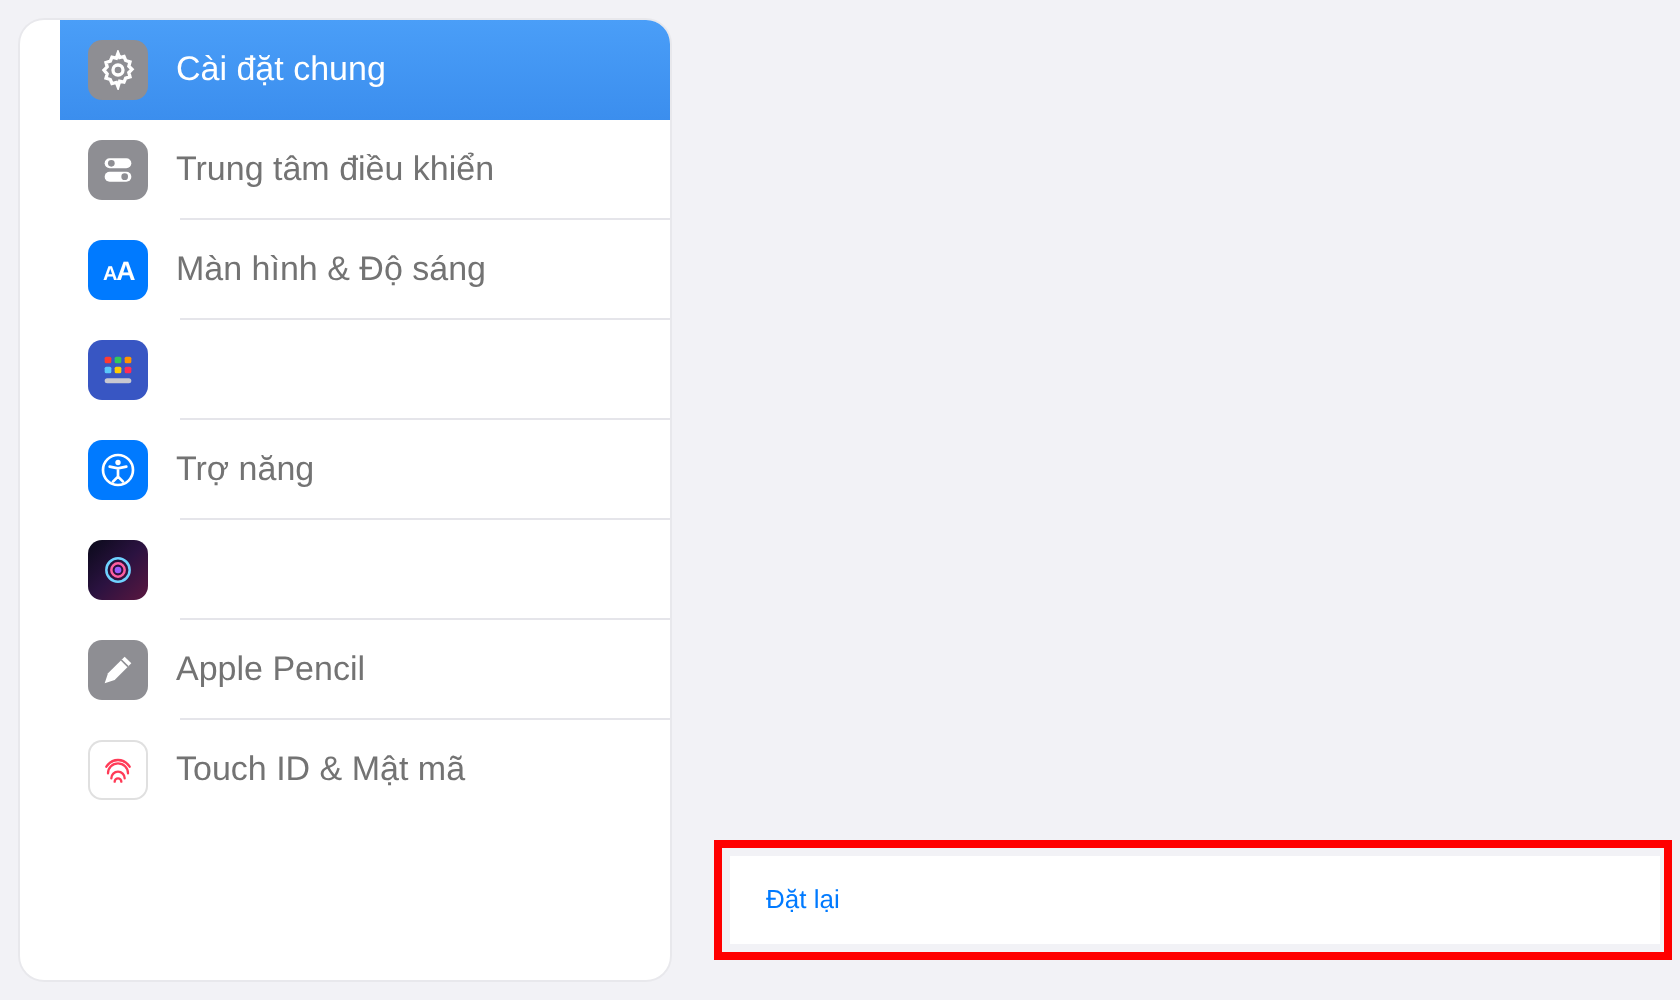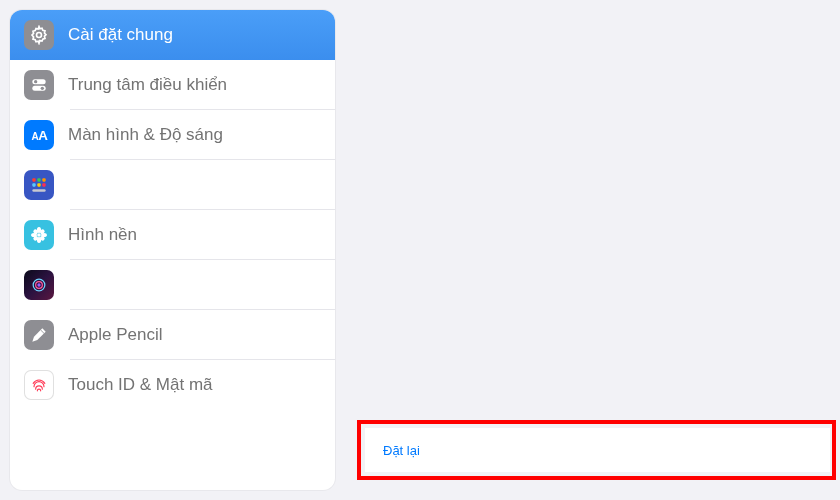--- a/index.html
+++ b/index.html
@@ -25,20 +25,21 @@
     box-shadow: 0 0 0 1px rgba(0,0,0,0.04);
     display: flex;
     flex-direction: column;
   }
   .sidebar-item {
     display: flex;
     align-items: center;
     padding: 10px 14px;
     cursor: pointer;
     position: relative;
+    margin-left: 20px;
   }
   .sidebar-item.selected {
     background: #3b82f6;
     background: linear-gradient(#4a9ef8,#3b8eee);
   }
   .sidebar-item:not(.selected)::after {
     content: "";
     position: absolute;
     left: 60px;
     right: 0;
@@ -151,37 +152,31 @@
           <rect x="10" y="4" width="4" height="4" rx="1" fill="#34c759"></rect>
           <rect x="16" y="4" width="4" height="4" rx="1" fill="#ff9500"></rect>
           <rect x="4" y="10" width="4" height="4" rx="1" fill="#5ac8fa"></rect>
           <rect x="10" y="10" width="4" height="4" rx="1" fill="#ffcc00"></rect>
           <rect x="16" y="10" width="4" height="4" rx="1" fill="#ff2d55"></rect>
           <rect x="4" y="17" width="16" height="3" rx="1.5" fill="#c8c8d0"></rect>
         </svg>
       </span>
     </div>
 
-
-    <div class="sidebar-item">
-      <span class="icon ic-wallpaper">
-        <svg viewBox="0 0 24 24" fill="#fff">
-          <circle cx="12" cy="12" r="2.2" fill="#fff"></circle>
-          <ellipse cx="12" cy="6" rx="2.5" ry="3.5"></ellipse>
-          <ellipse cx="12" cy="18" rx="2.5" ry="3.5"></ellipse>
-          <ellipse cx="6" cy="12" rx="3.5" ry="2.5"></ellipse>
-          <ellipse cx="18" cy="12" rx="3.5" ry="2.5"></ellipse>
-          <ellipse cx="8" cy="8" rx="2.5" ry="3" transform="rotate(-45 8 8)"></ellipse>
-          <ellipse cx="16" cy="8" rx="2.5" ry="3" transform="rotate(45 16 8)"></ellipse>
-          <ellipse cx="8" cy="16" rx="2.5" ry="3" transform="rotate(45 8 16)"></ellipse>
-          <ellipse cx="16" cy="16" rx="2.5" ry="3" transform="rotate(-45 16 16)"></ellipse>
-        </svg>
-      </span>
-      <span class="label">Hình nền</span>
-    </div>
+    <div class="sidebar-item">
+      <span class="icon ic-access">
+        <svg viewBox="0 0 24 24" fill="none" stroke="#fff" stroke-width="1.6">
+          <circle cx="12" cy="12" r="9"></circle>
+          <circle cx="12" cy="7.5" r="1.6" fill="#fff" stroke="none"></circle>
+          <path d="M7 10l5 1 5-1M12 11v5m-3 3l3-3 3 3" stroke-linecap="round"></path>
+        </svg>
+      </span>
+      <span class="label">Trợ năng</span>
+    </div>
+
 
     <div class="sidebar-item">
       <span class="icon ic-siri">
         <svg viewBox="0 0 24 24" fill="none">
           <circle cx="12" cy="12" r="7" stroke="#6fd3ff" stroke-width="1.5"></circle>
           <circle cx="12" cy="12" r="4" stroke="#ff5ea0" stroke-width="1.5"></circle>
           <circle cx="12" cy="12" r="2" fill="#9b5cff"></circle>
         </svg>
       </span>
     </div>

